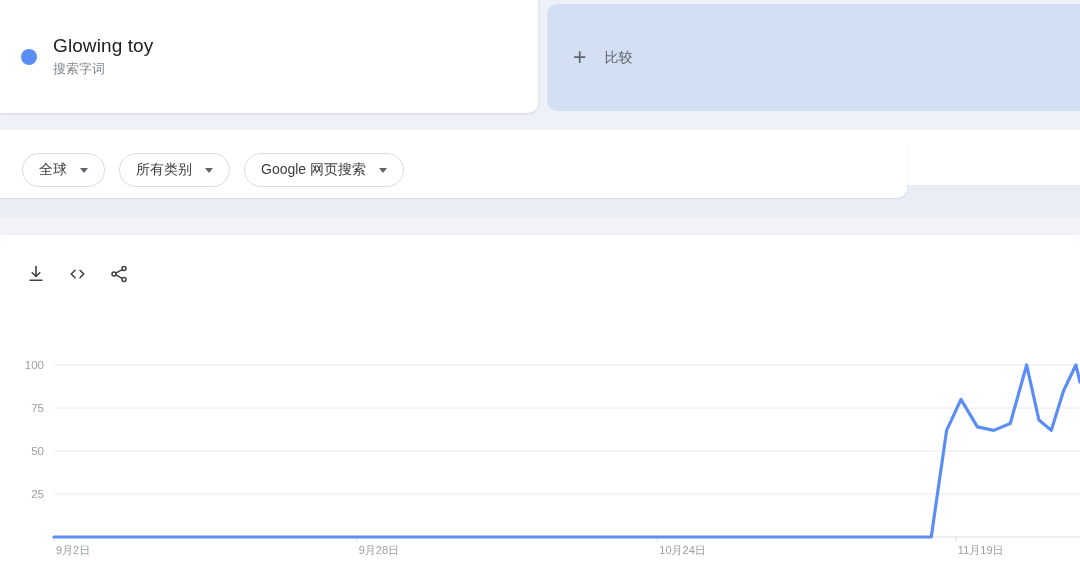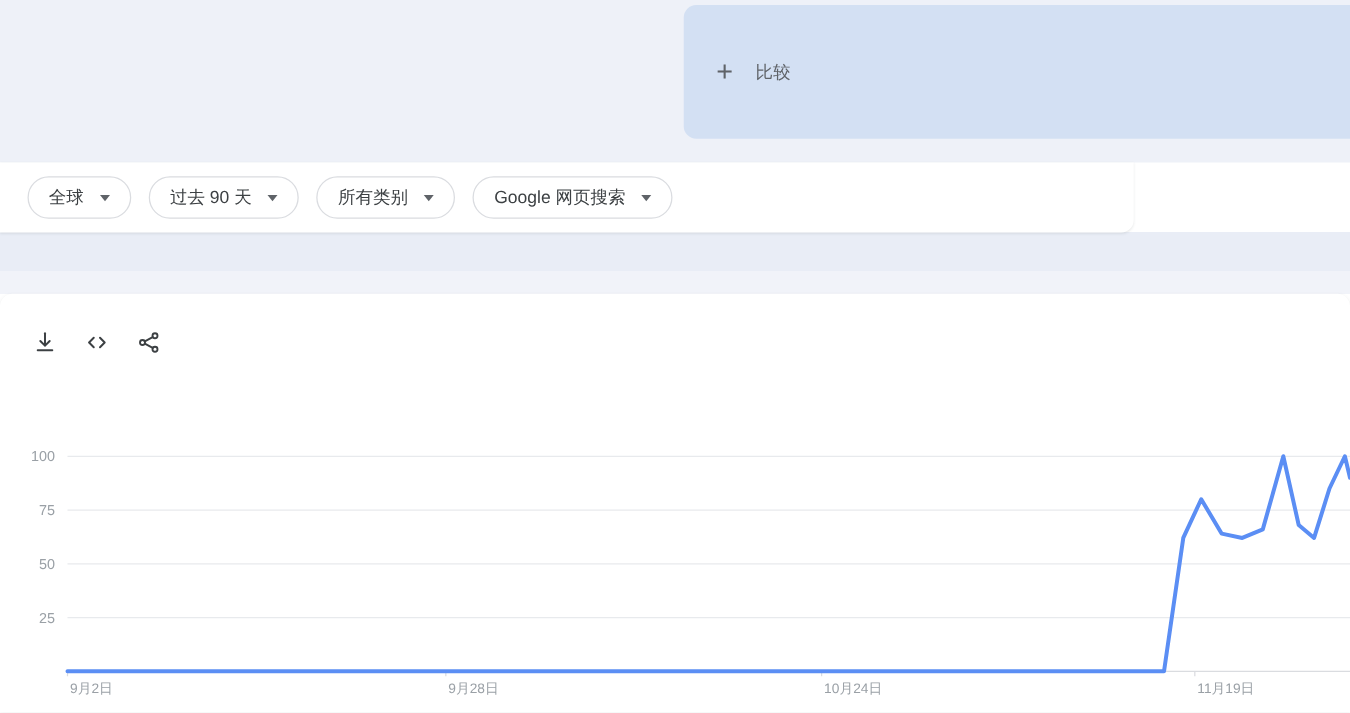--- a/index.html
+++ b/index.html
@@ -50,21 +50,21 @@
     display: flex; align-items: center;
   }
   .compare-plus {
     font-size: 23px; color: #5f6368; font-weight: 300;
     margin-left: 26px; margin-right: 18px; line-height: 1;
   }
   .compare-label { font-size: 14px; color: #5f6368; }
 
   
   .filter-bar {
-    position: absolute; top: 130px; left: 0; width: 907px; height: 56px;
+    position: absolute; top: 142px; left: 0; width: 907px; height: 56px;
     background: #fff;
     border-bottom-right-radius: 10px;
     box-shadow: 0 1px 2px rgba(60,64,67,.10);
     display: flex; align-items: center; gap: 14px;
     padding-left: 22px;
   }
   .chip {
     height: 34px; border: 1px solid #dadce0; border-radius: 17px;
     background: #fff; display: flex; align-items: center;
     padding: 0 16px; gap: 13px; cursor: pointer;
@@ -103,34 +103,37 @@
 
   
   .plot { position: absolute; left: 0; top: 125px; width: 1080px; height: 210px; }
   .plot svg { display: block; }
 </style>
 </head>
 <body>
 
 <div class="top-row">
 
+  <div class="term-card">
+    <div class="term-dot"></div>
+    <div class="term-texts">
+      <div class="term-title">Glowing toy</div>
+      <div class="term-sub">搜索字词</div>
+    </div>
+  </div>
 
   <div class="compare-card">
     <div class="compare-plus">+</div>
     <div class="compare-label">比较</div>
   </div>
 </div>
 
 <div class="filter-bar">
   <div class="chip">
     <span>全球</span>
-    <span class="caret"></span>
-  </div>
-  <div class="chip">
-    <span>过去 90 天</span>
     <span class="caret"></span>
   </div>
   <div class="chip">
     <span>所有类别</span>
     <span class="caret"></span>
   </div>
   <div class="chip">
     <span>Google 网页搜索</span>
     <span class="caret"></span>
   </div>

